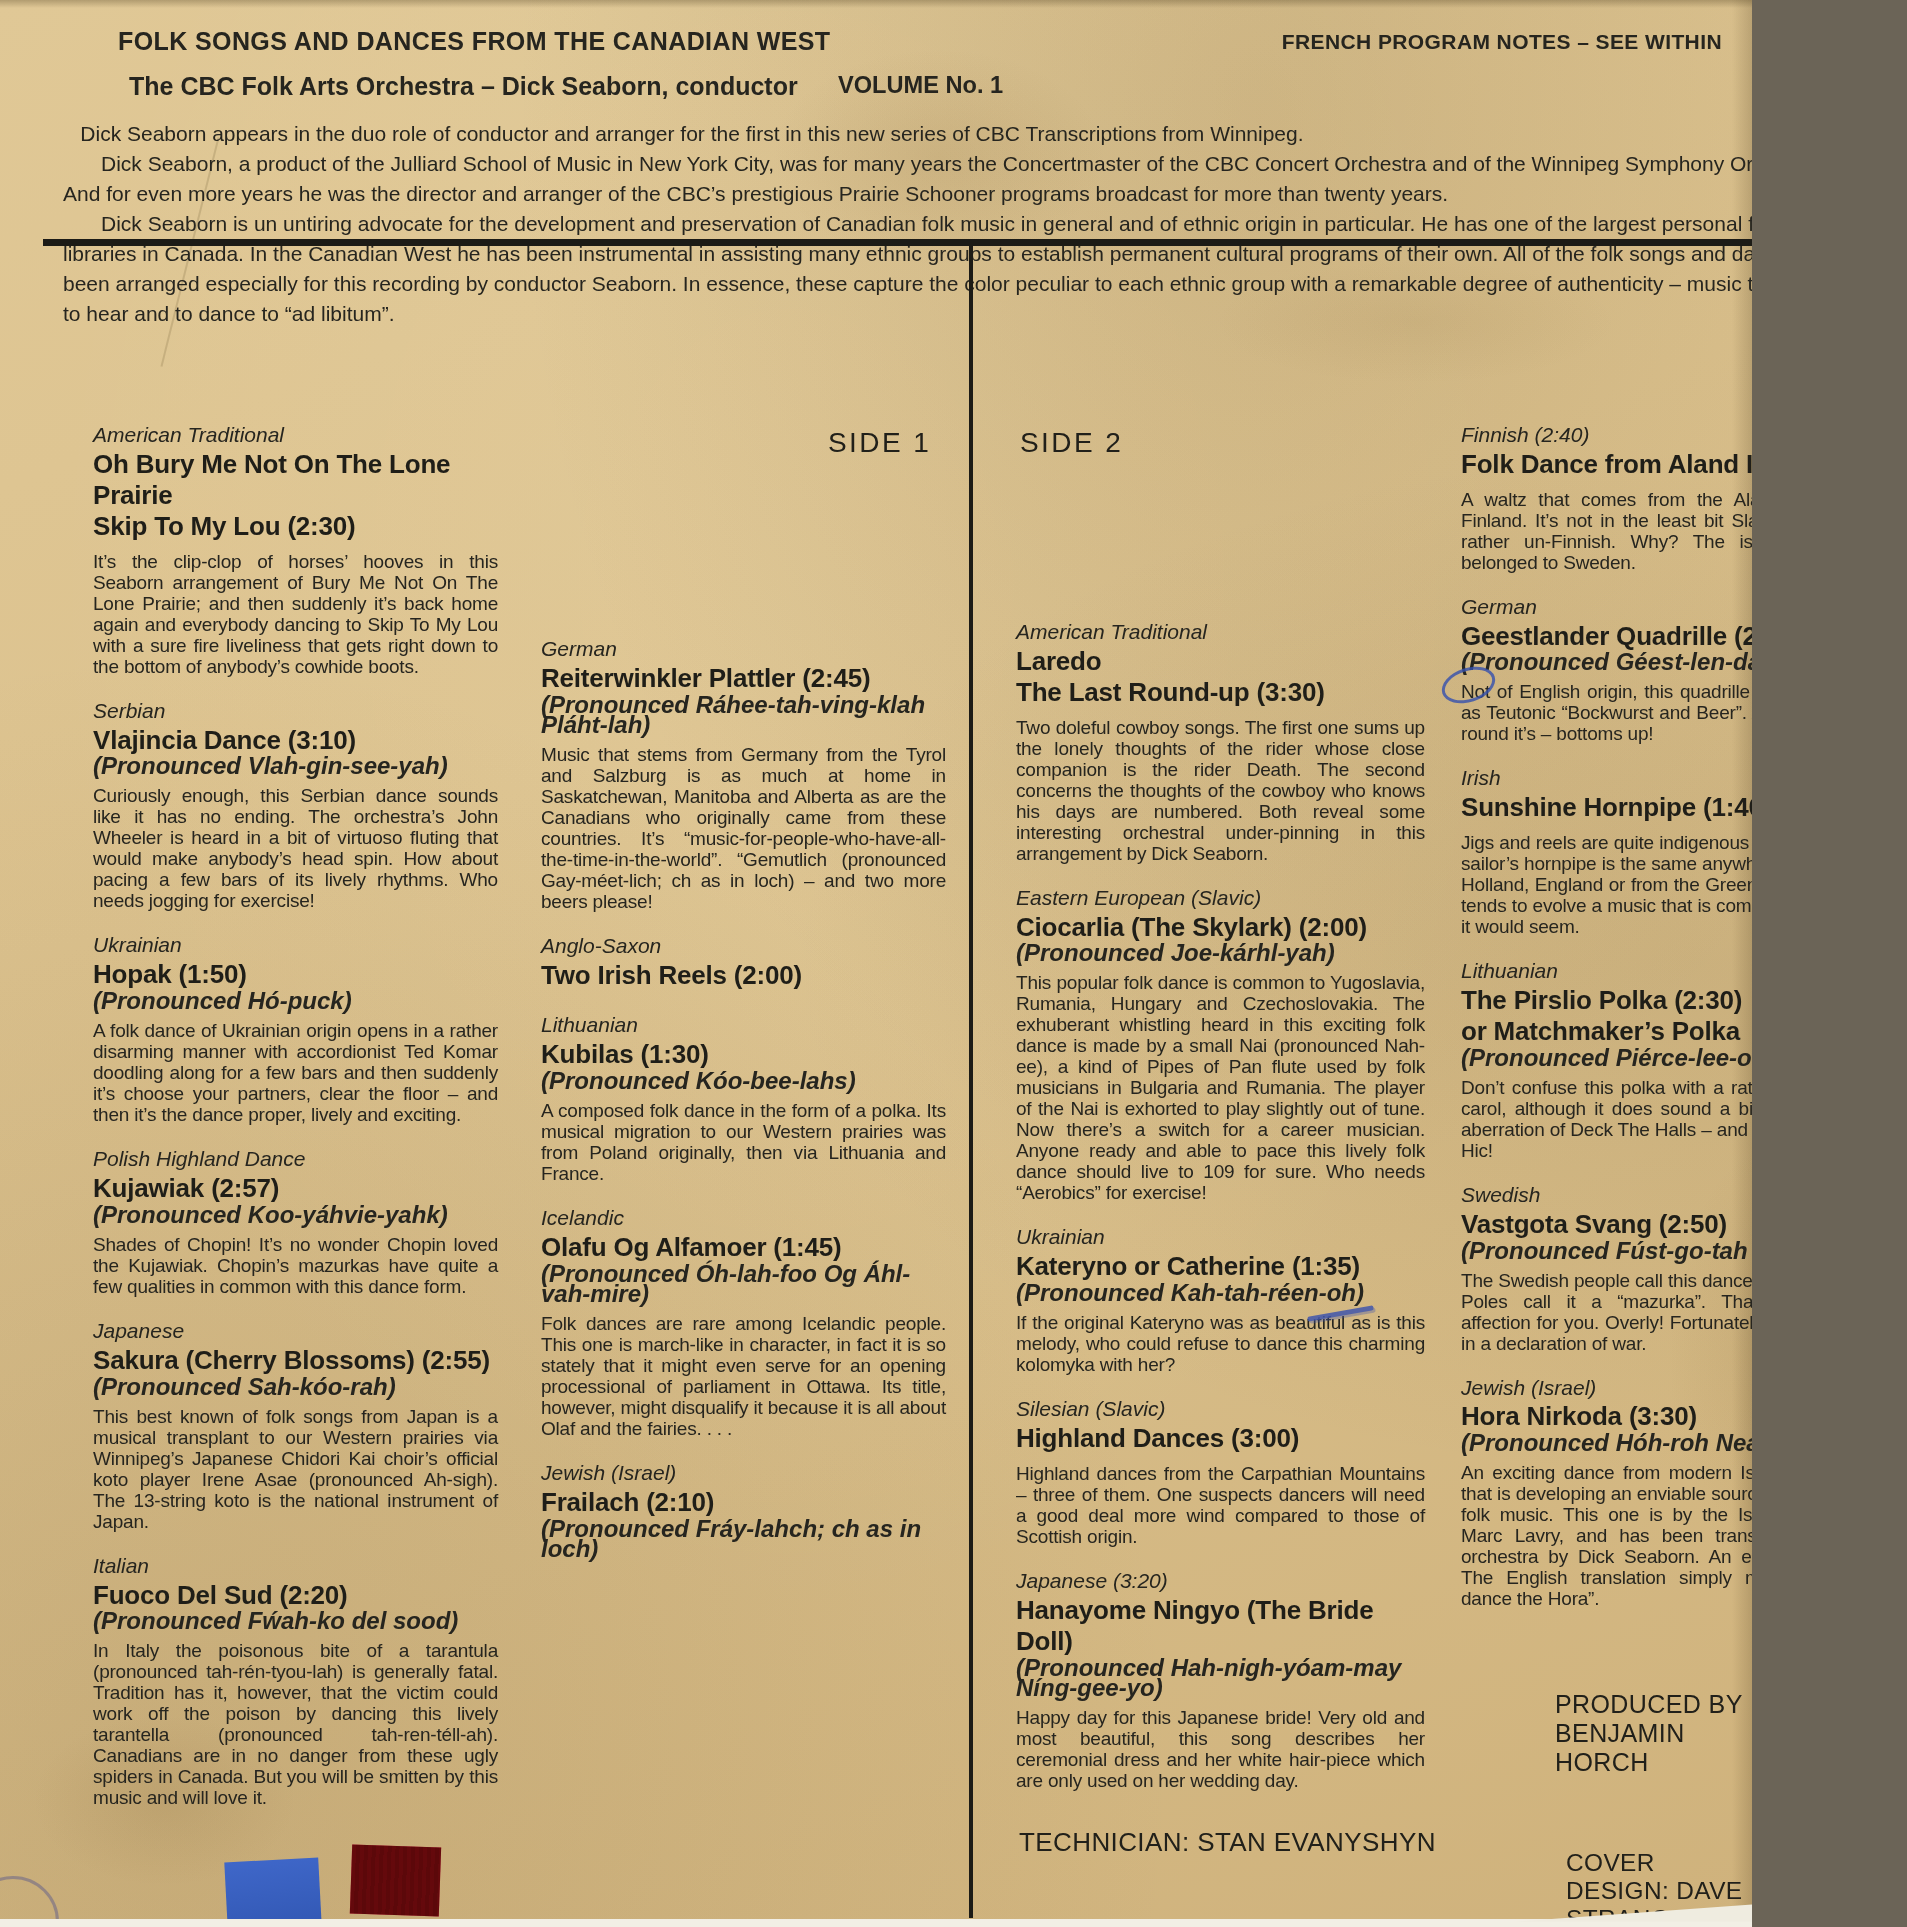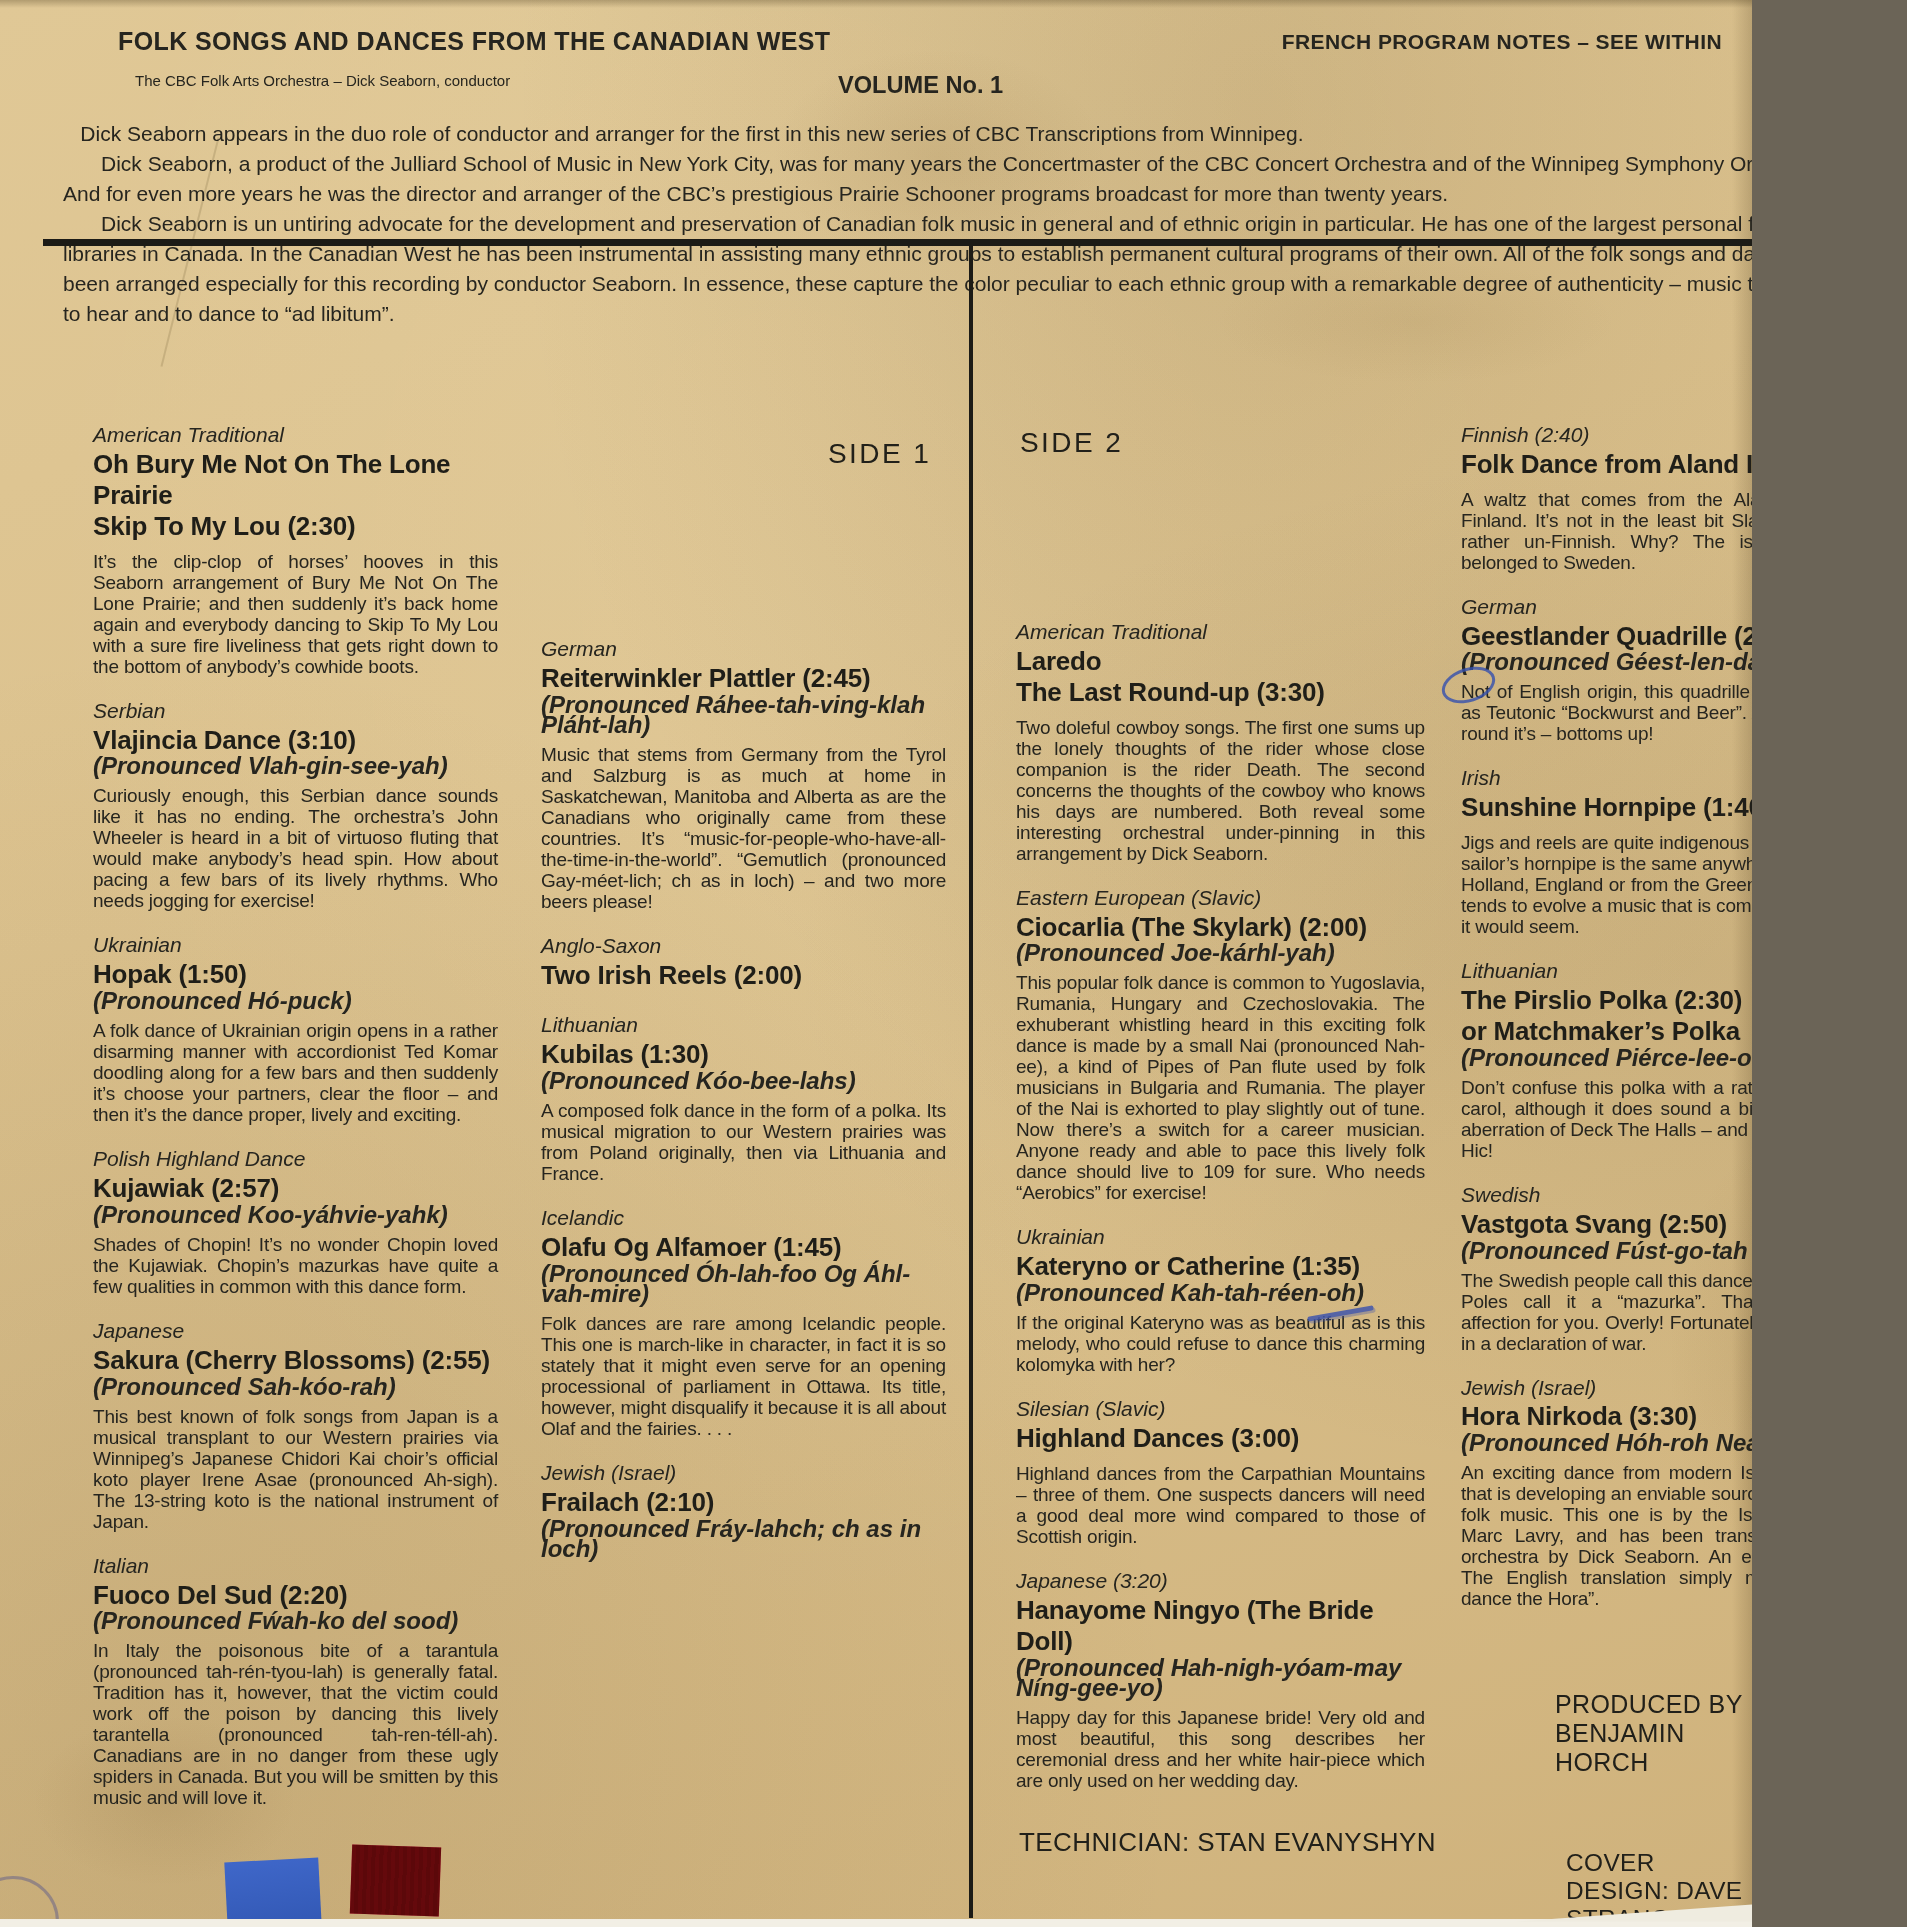--- a/index.html
+++ b/index.html
@@ -19,35 +19,35 @@
   .s1{left:770px;top:47px;width:338px;height:220px;background:radial-gradient(ellipse,rgba(120,90,40,.12),transparent 70%);}
   .s2{left:1667px;top:1140px;width:220px;height:440px;background:radial-gradient(ellipse,rgba(118,88,42,.10),transparent 70%);}
   .s3{left:31px;top:1714px;width:267px;height:173px;background:radial-gradient(ellipse,rgba(118,88,42,.12),transparent 70%);}
   .s4{left:1211px;top:259px;width:409px;height:126px;background:radial-gradient(ellipse,rgba(120,92,45,.08),transparent 70%);}
   .crease{position:absolute;left:1840px;top:23.6px;width:2.4px;height:236px;background:rgba(255,250,232,.55);transform:rotate(9deg);}
   .crease2{position:absolute;left:189px;top:134px;width:1.6px;height:236px;background:rgba(90,70,35,.18);transform:rotate(14deg);}
 
   
   .hdr-title{position:absolute;left:118px;top:27px;font-size:25px;font-weight:bold;letter-spacing:0.4px;}
   .hdr-french{position:absolute;right:30px;top:30px;font-size:21px;font-weight:bold;letter-spacing:0.4px;}
-  .hdr-orch{position:absolute;left:135px;top:72px;font-size:15px;font-weight:normal;}
+  .hdr-orch{position:absolute;left:129px;top:72px;font-size:25px;font-weight:bold;}
   .hdr-vol{position:absolute;left:838px;top:72px;font-size:23.6px;font-weight:bold;}
 
   
   .intro{position:absolute;left:63px;top:119px;width:1794px;font-size:21px;line-height:30px;}
   .intro p{margin:0;}
   .intro p.p1{text-indent:17.3px;}
   .intro p.pind{text-indent:38px;}
 
   
   .rule-h{position:absolute;left:43px;top:239px;width:1838px;height:7px;background:#1c1b16;}
   .rule-v{position:absolute;left:969px;top:239px;width:3.9px;height:1679px;background:#1c1b16;}
 
   .side-label{position:absolute;font-size:28px;letter-spacing:2.4px;color:#21201a;}
-  .side1{left:828px;top:438px;}
+  .side1{left:828px;top:427px;}
   .side2{left:1020px;top:427px;}
 
   
   .col{position:absolute;top:423px;}
   .col1{left:93px;width:405px;}
   .col2{left:541px;width:405px;}
   .col3{left:1016px;width:409px;}
   .col4{left:1461px;width:418px;}
   .col2 .entry:first-child{margin-top:214px;}
   .col3 .entry:first-child{margin-top:197px;}

